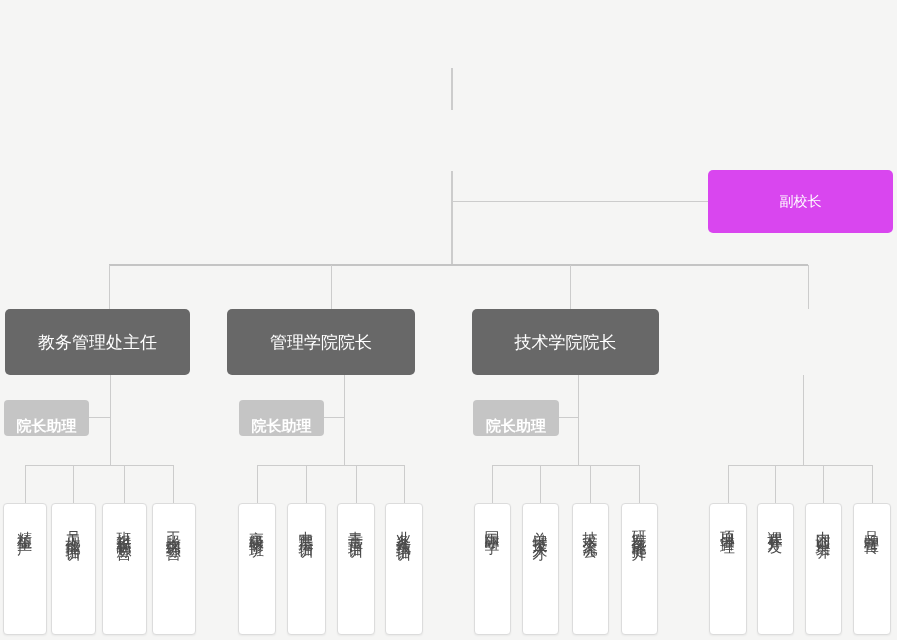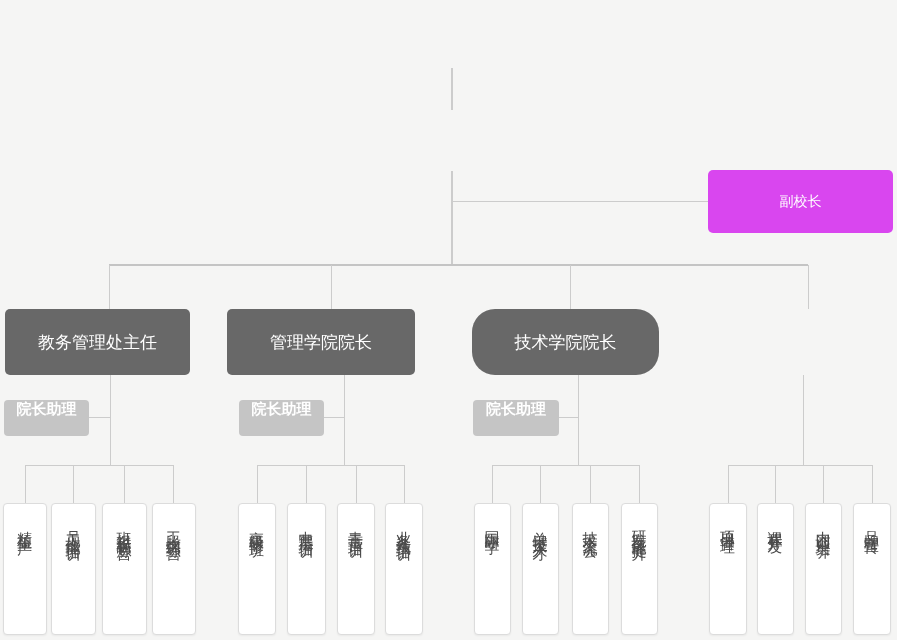--- a/index.html
+++ b/index.html
@@ -23,21 +23,21 @@
     display:flex;align-items:center;justify-content:center;
     color:#ffffff;border-radius:5px;
     white-space:pre;
   }
   .box.red{background:#e74437;font-size:20px;font-weight:bold;}
   .box.orange{background:#ef7d2f;font-size:20px;font-weight:bold;}
   .box.dark{background:#d946ef;font-size:14px;font-weight:normal;}
   .box.dean{background:#686868;font-size:17px;font-weight:normal;}
   .badge{
     position:absolute;
-    display:flex;align-items:flex-start;justify-content:center;
+    display:flex;align-items:flex-end;justify-content:center;
     background:#c5c5c5;color:#ffffff;
     font-size:15px;font-weight:bold;border-radius:4px;
   }
   .prog{
     position:absolute;
     background:#ffffff;border:1px solid #dcdcdc;border-radius:4px;
     box-sizing:border-box;
     box-shadow:0 1px 2px rgba(0,0,0,.05);
     display:flex;justify-content:center;
     padding-top:15px;
@@ -101,21 +101,21 @@
   <div class="box dark" style="left:708px;top:170px;width:185px;height:63px;">
     <span>副校长</span>
   </div>
 
   <div class="box dean" style="left:5px;top:309px;width:185px;height:66px;">
     <span>教务管理处主任</span>
   </div>
   <div class="box dean" style="left:227px;top:309px;width:188px;height:66px;">
     <span>管理学院院长</span>
   </div>
-  <div class="box dean" style="left:472px;top:309px;width:187px;height:66px;border-radius:23px;">
+  <div class="box dean" style="left:472px;top:309px;width:187px;height:66px;">
     <span>技术学院院长</span>
   </div>
 
   <div class="badge" style="left:4px;top:400px;width:85px;height:36px;">
     <span>院长助理</span>
   </div>
   <div class="badge" style="left:239px;top:400px;width:85px;height:36px;">
     <span>院长助理</span>
   </div>
   <div class="badge" style="left:473px;top:400px;width:86px;height:36px;">

